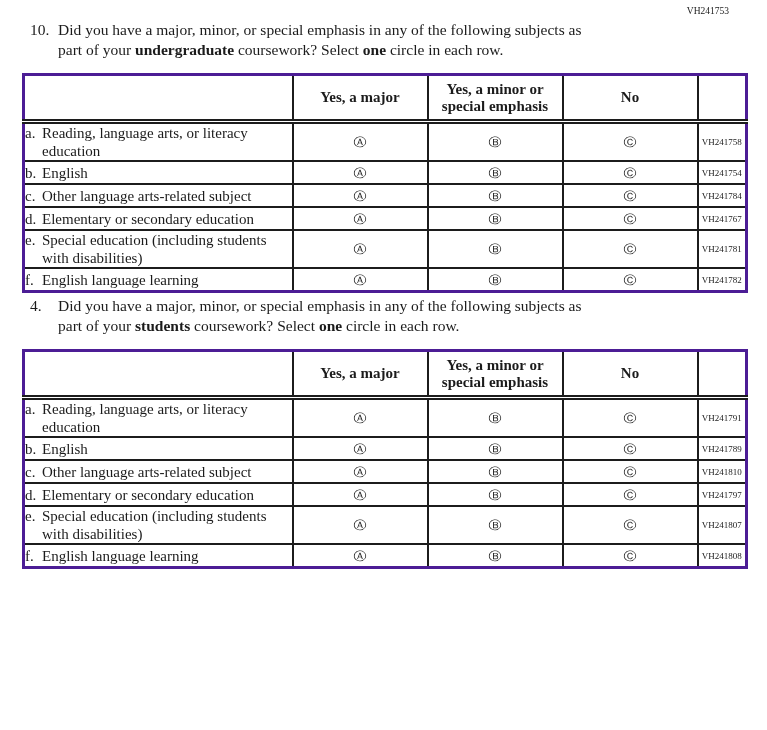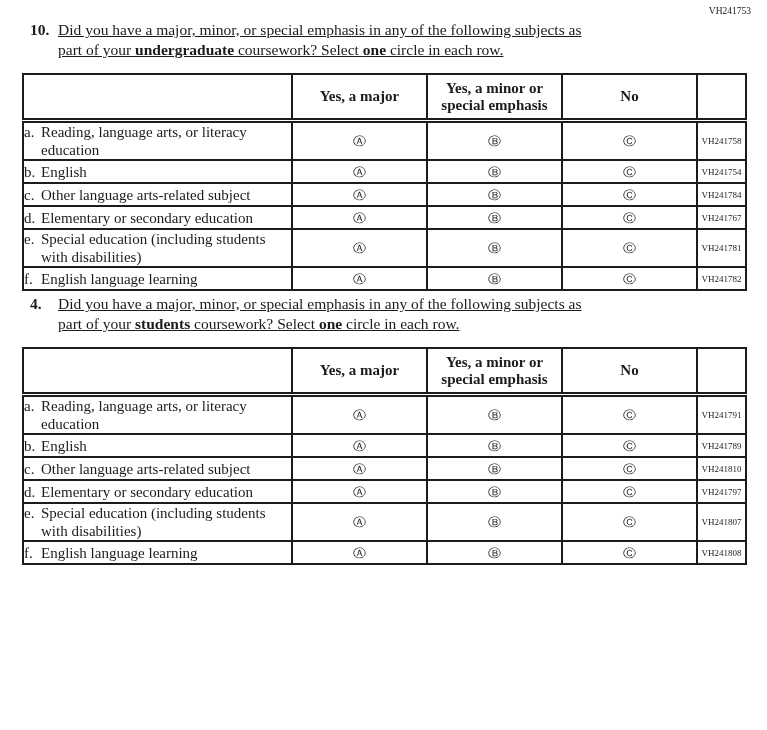--- a/index.html
+++ b/index.html
@@ -9,41 +9,41 @@
     font-family: "Liberation Serif", serif;
     color: #1b1b1b;
     -webkit-font-smoothing: antialiased;
   }
   .page { position: relative; width: 767px; height: 730px; overflow: hidden; }
 
   .question { display: block; }
   .question.second .qcode { margin-top: 70px; }
 
   .qcode {
-    padding: 6px 16px 0 0;
+    padding: 6px 38px 0 0;
     text-align: right;
     font-size: 9.5px;
     line-height: 11px;
     color: #1b1b1b;
   }
   .qrow {
     display: flex;
     margin: 3px 36px 0 30px;
     font-size: 15.5px;
     line-height: 20px;
   }
-  .qnum { flex: 0 0 28px; font-weight: bold; }
-  .qbody { flex: 1; text-decoration: underline; }
+  .qnum { flex: 0 0 28px; font-weight: normal; }
+  .qbody { flex: 1; }
 
   table.grid {
     margin: 13px 0 0 22px;
     width: 723px;
     border-collapse: collapse;
     table-layout: fixed;
-    border: 1px solid #4c1d95;
+    border: 3px solid #4c1d95;
   }
   col.col-label { width: 269px; }
   col.col-opt   { width: 135px; }
   col.col-code  { width: 49px; }
 
   .grid th, .grid td {
     border: 2px solid #1c1c1c;
     padding: 0;
     vertical-align: middle;
   }

